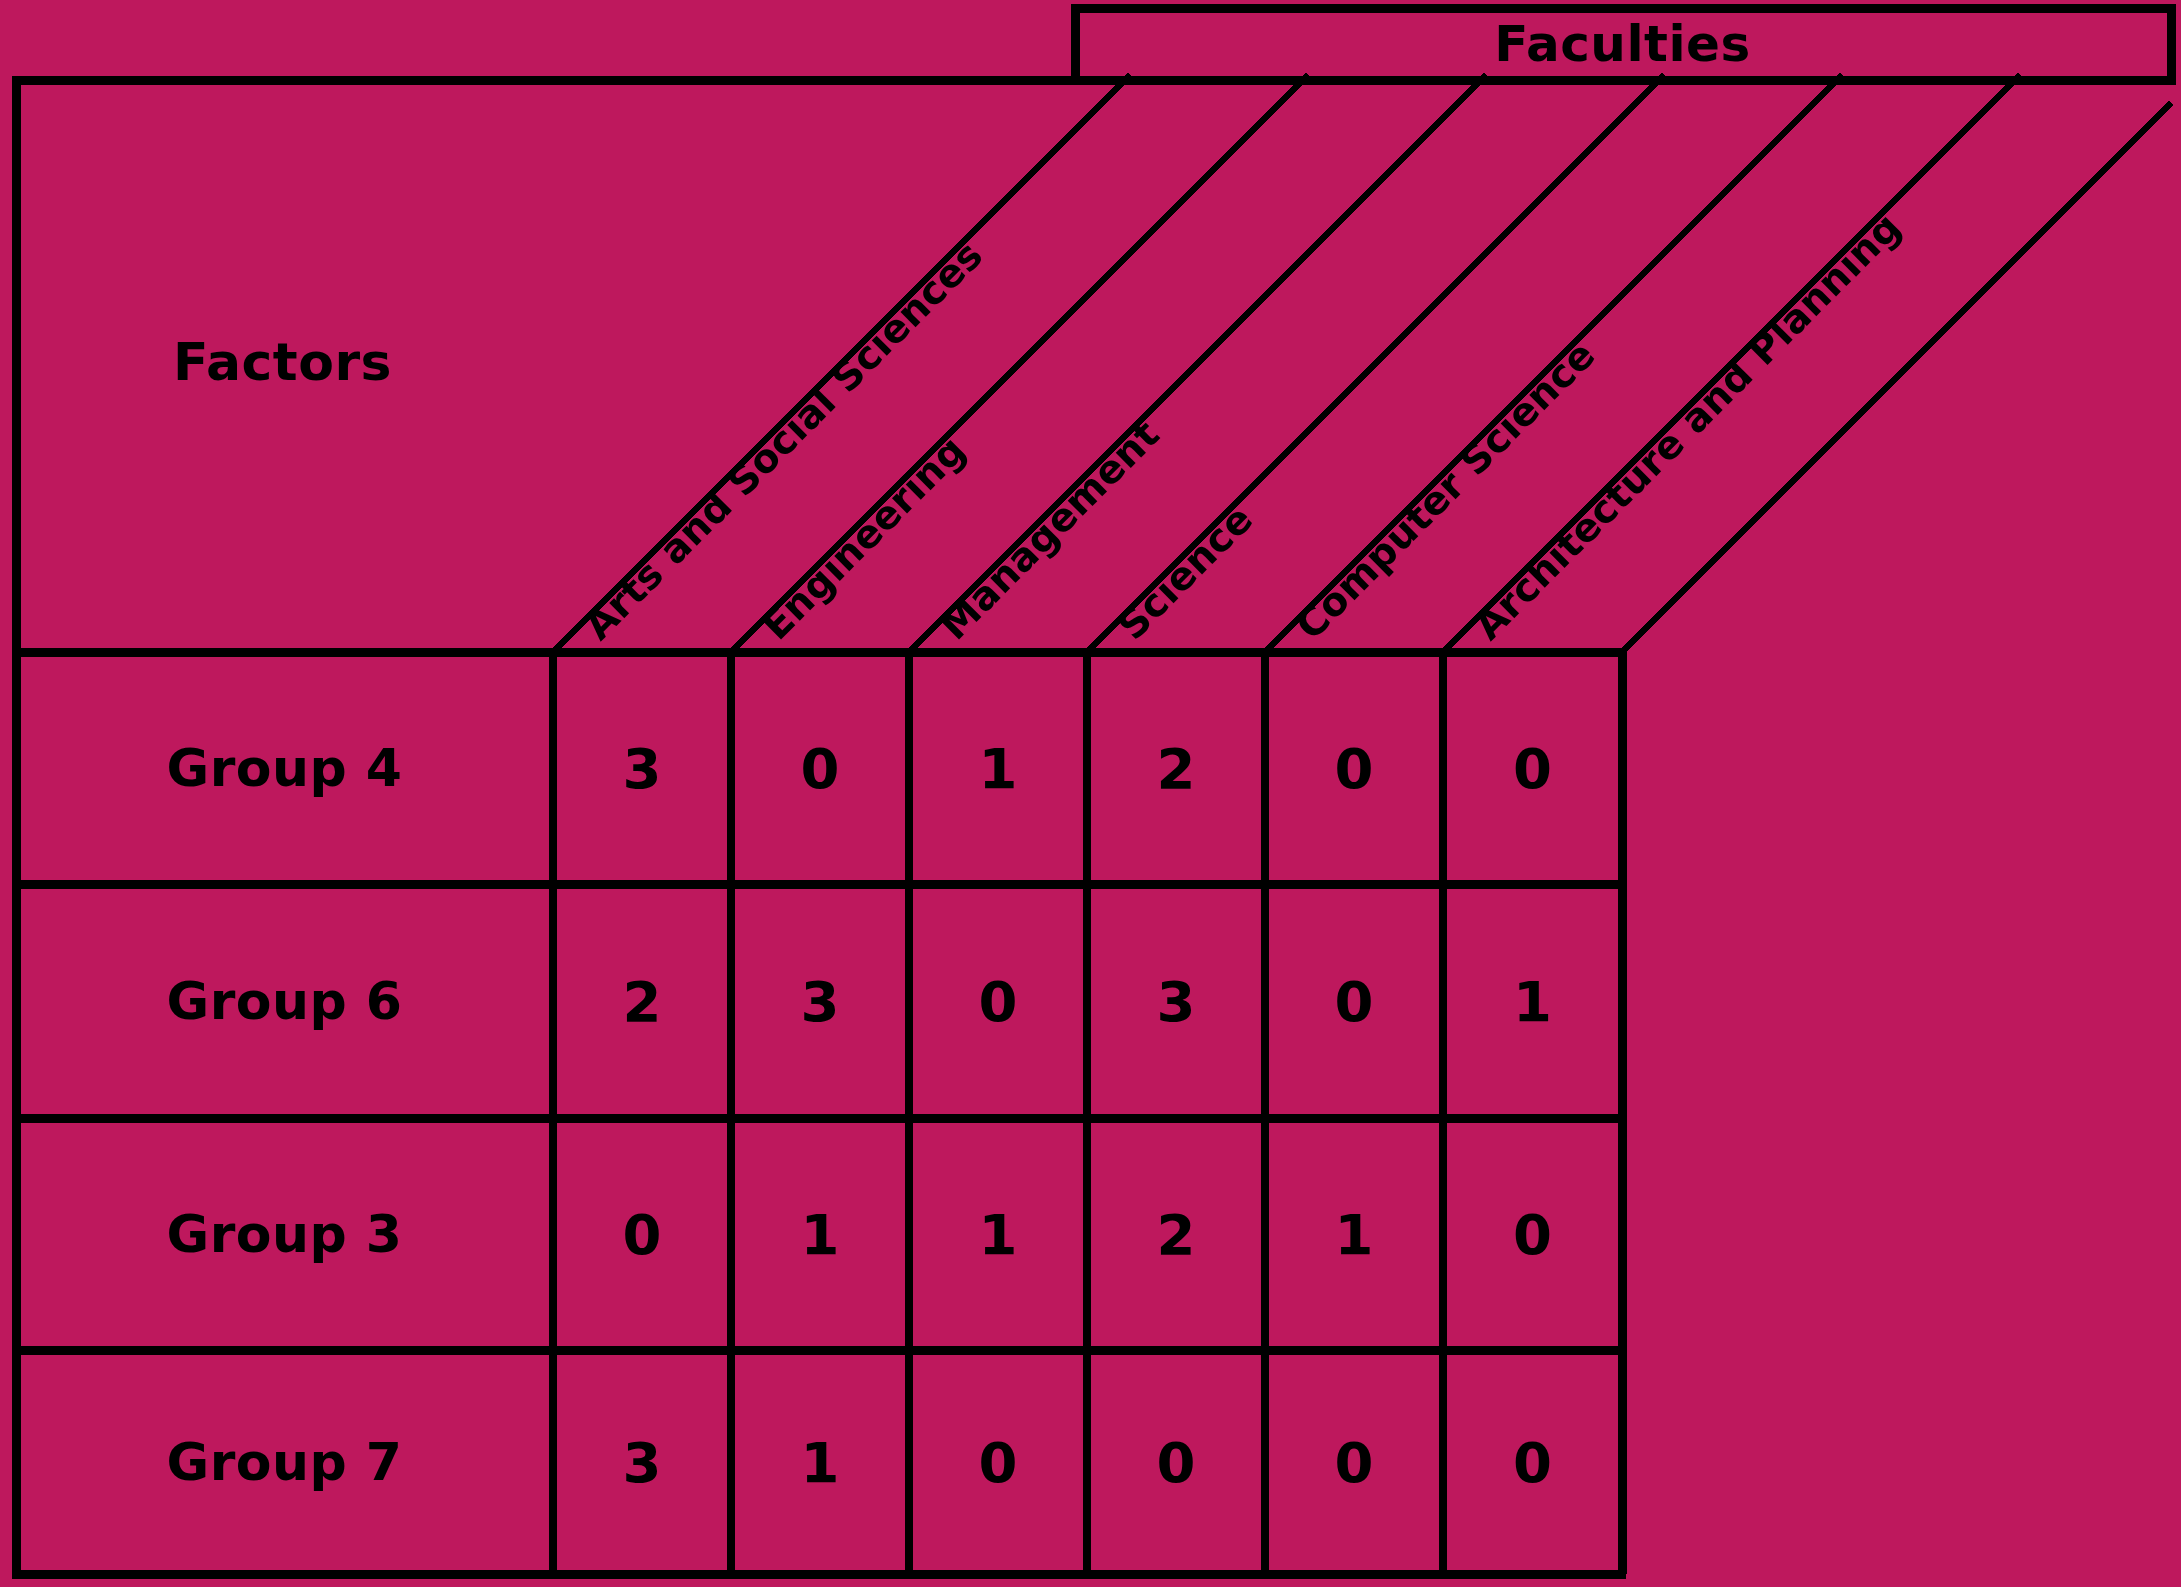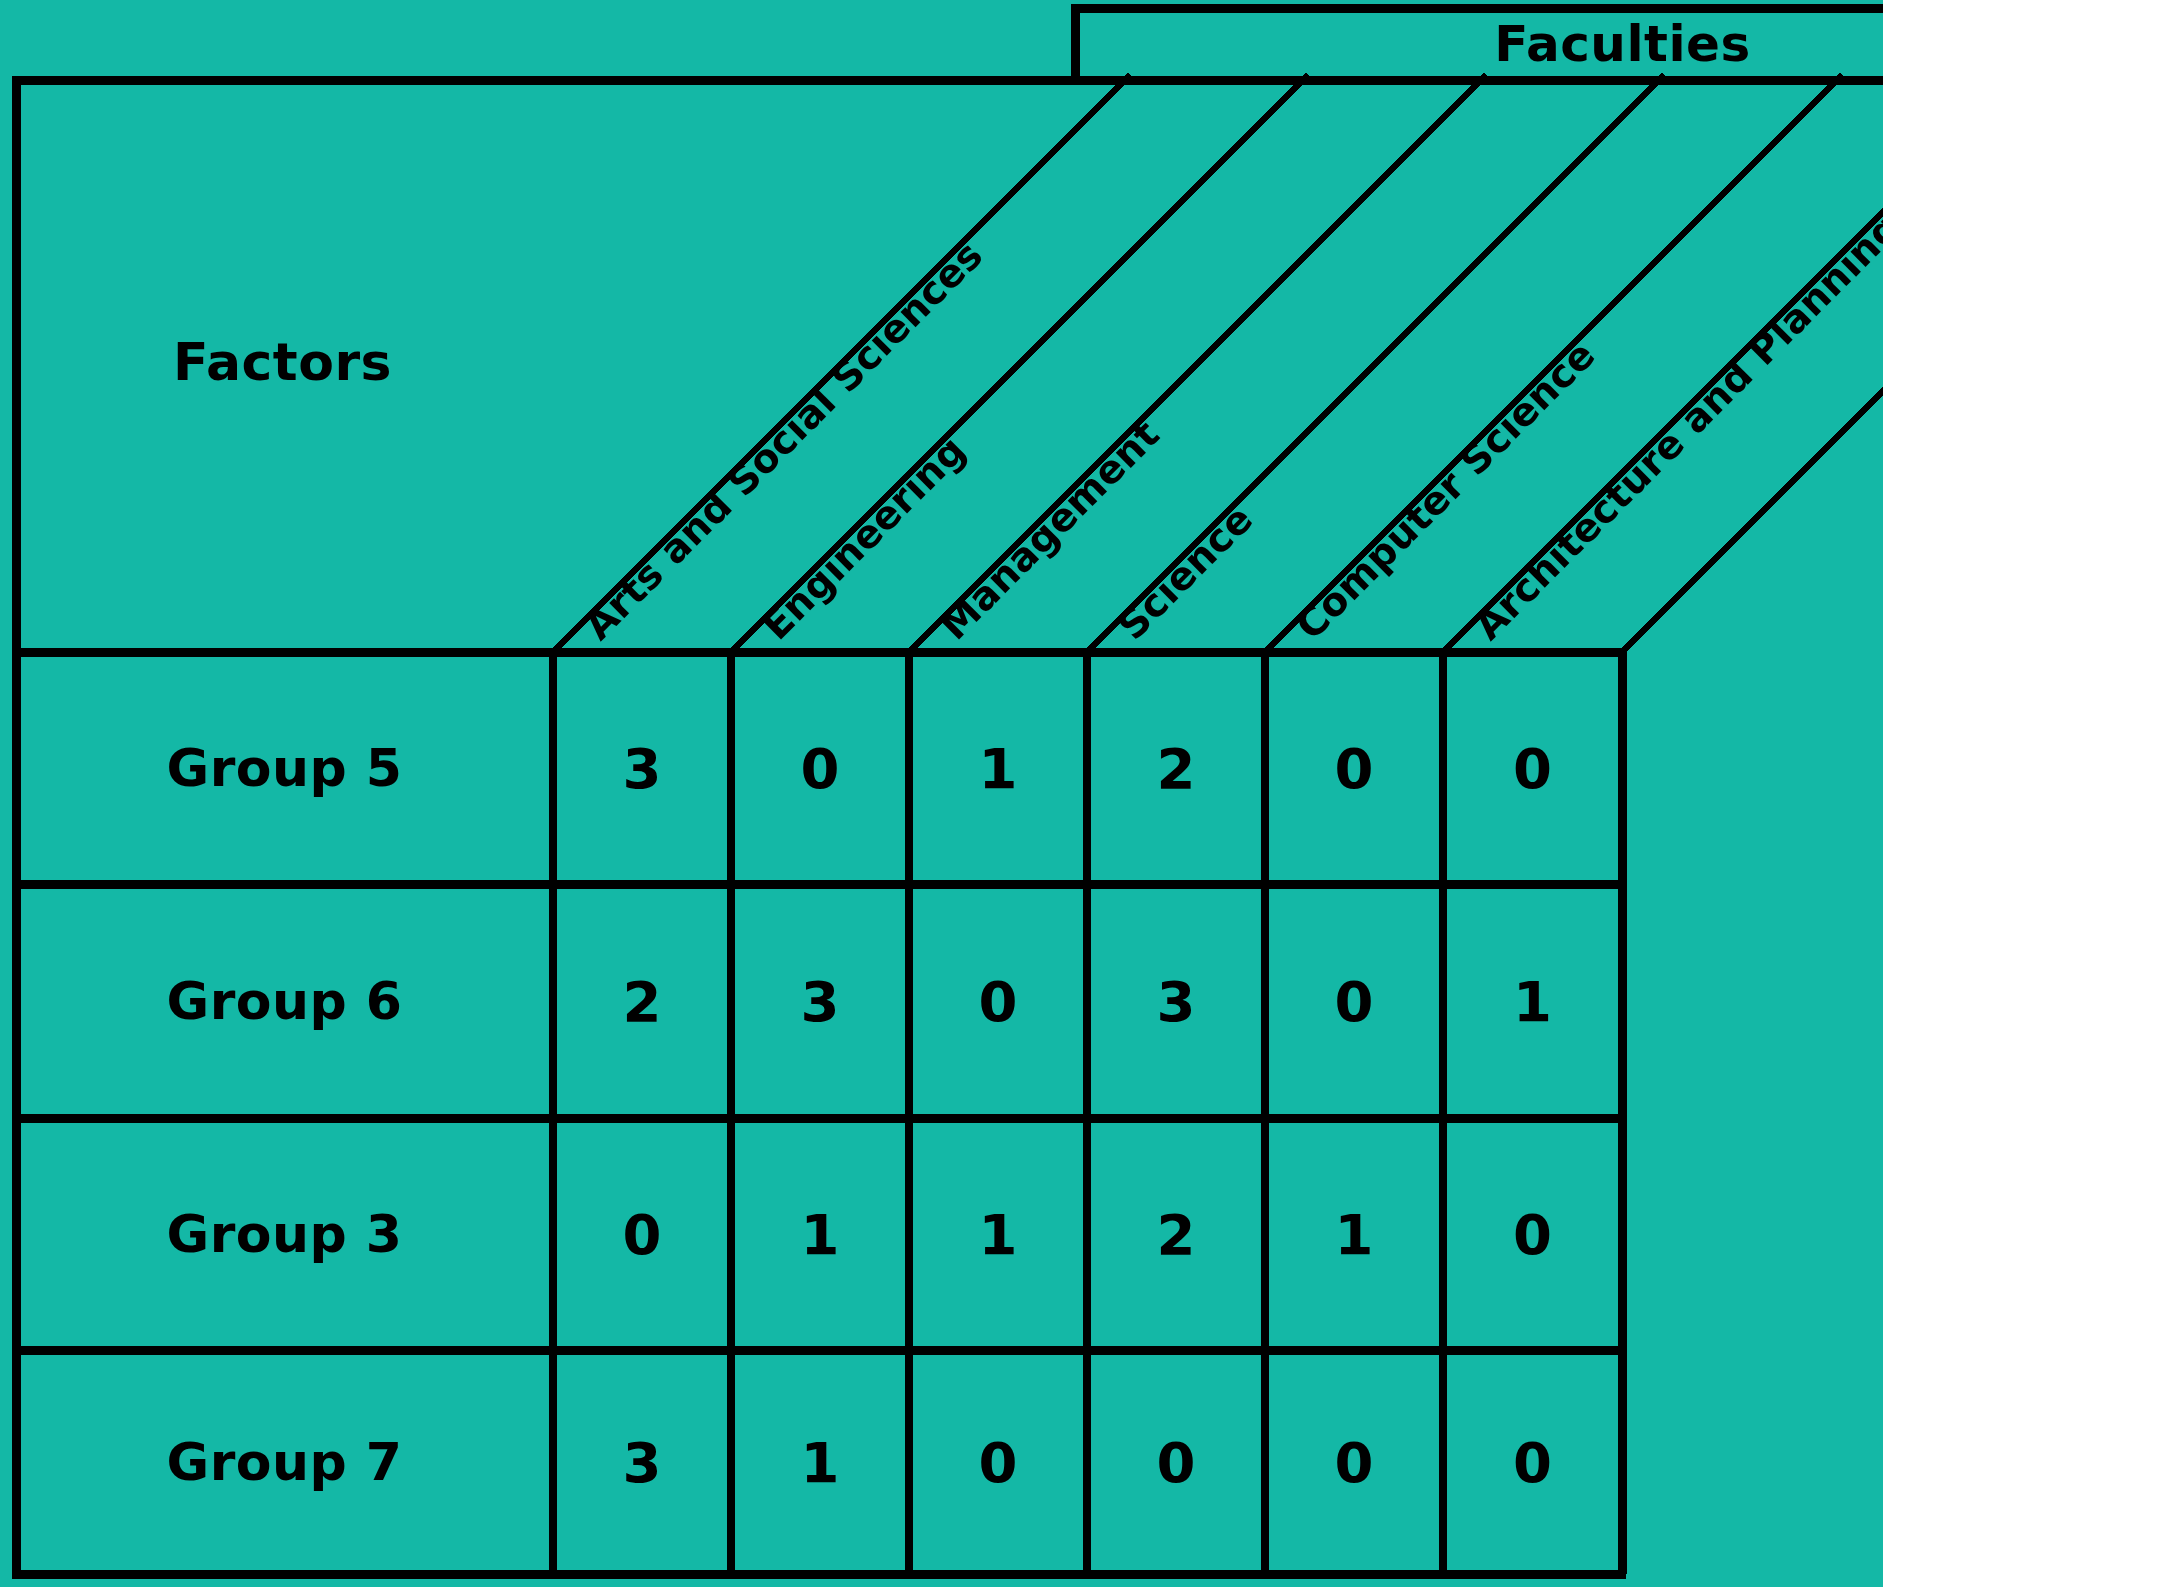--- a/index.html
+++ b/index.html
@@ -7,23 +7,23 @@
     margin: 0;
     padding: 0;
     background: #ffffff;
   }
   body {
     font-family: "DejaVu Sans", "Liberation Sans", sans-serif;
     color: #000000;
   }
   #canvas {
     position: relative;
-    width: 1883px;
+    width: 2181px;
     height: 1587px;
-    background: #14b8a6;
+    background: #be185d;
     overflow: hidden;
   }
 
   
   #linework {
     position: absolute;
     left: 0; top: 0;
     width: 2181px;
     height: 1587px;
   }
@@ -141,21 +141,21 @@
   <div id="diag-labels">
       <div class="diag-label" style="left: 591px; top: 610px;">Arts and Social Sciences</div>
       <div class="diag-label" style="left: 769px; top: 610px;">Engineering</div>
       <div class="diag-label" style="left: 947px; top: 610px;">Management</div>
       <div class="diag-label" style="left: 1125px; top: 610px;">Science</div>
       <div class="diag-label" style="left: 1303px; top: 610px;">Computer Science</div>
       <div class="diag-label" style="left: 1481px; top: 610px;">Architecture and Planning</div>
     </div>
 
   <div id="table-body">
-      <div class="rowlabel" style="left: 16px; top: 652px; width: 537px; height: 232px;">Group 5</div>
+      <div class="rowlabel" style="left: 16px; top: 652px; width: 537px; height: 232px;">Group 4</div>
       <div class="cell" style="left: 553px; top: 652px; width: 178px; height: 232px;">3</div>
       <div class="cell" style="left: 731px; top: 652px; width: 178px; height: 232px;">0</div>
       <div class="cell" style="left: 909px; top: 652px; width: 178px; height: 232px;">1</div>
       <div class="cell" style="left: 1087px; top: 652px; width: 178px; height: 232px;">2</div>
       <div class="cell" style="left: 1265px; top: 652px; width: 178px; height: 232px;">0</div>
       <div class="cell" style="left: 1443px; top: 652px; width: 179px; height: 232px;">0</div>
       <div class="rowlabel" style="left: 16px; top: 884px; width: 537px; height: 234px;">Group 6</div>
       <div class="cell" style="left: 553px; top: 884px; width: 178px; height: 234px;">2</div>
       <div class="cell" style="left: 731px; top: 884px; width: 178px; height: 234px;">3</div>
       <div class="cell" style="left: 909px; top: 884px; width: 178px; height: 234px;">0</div>

